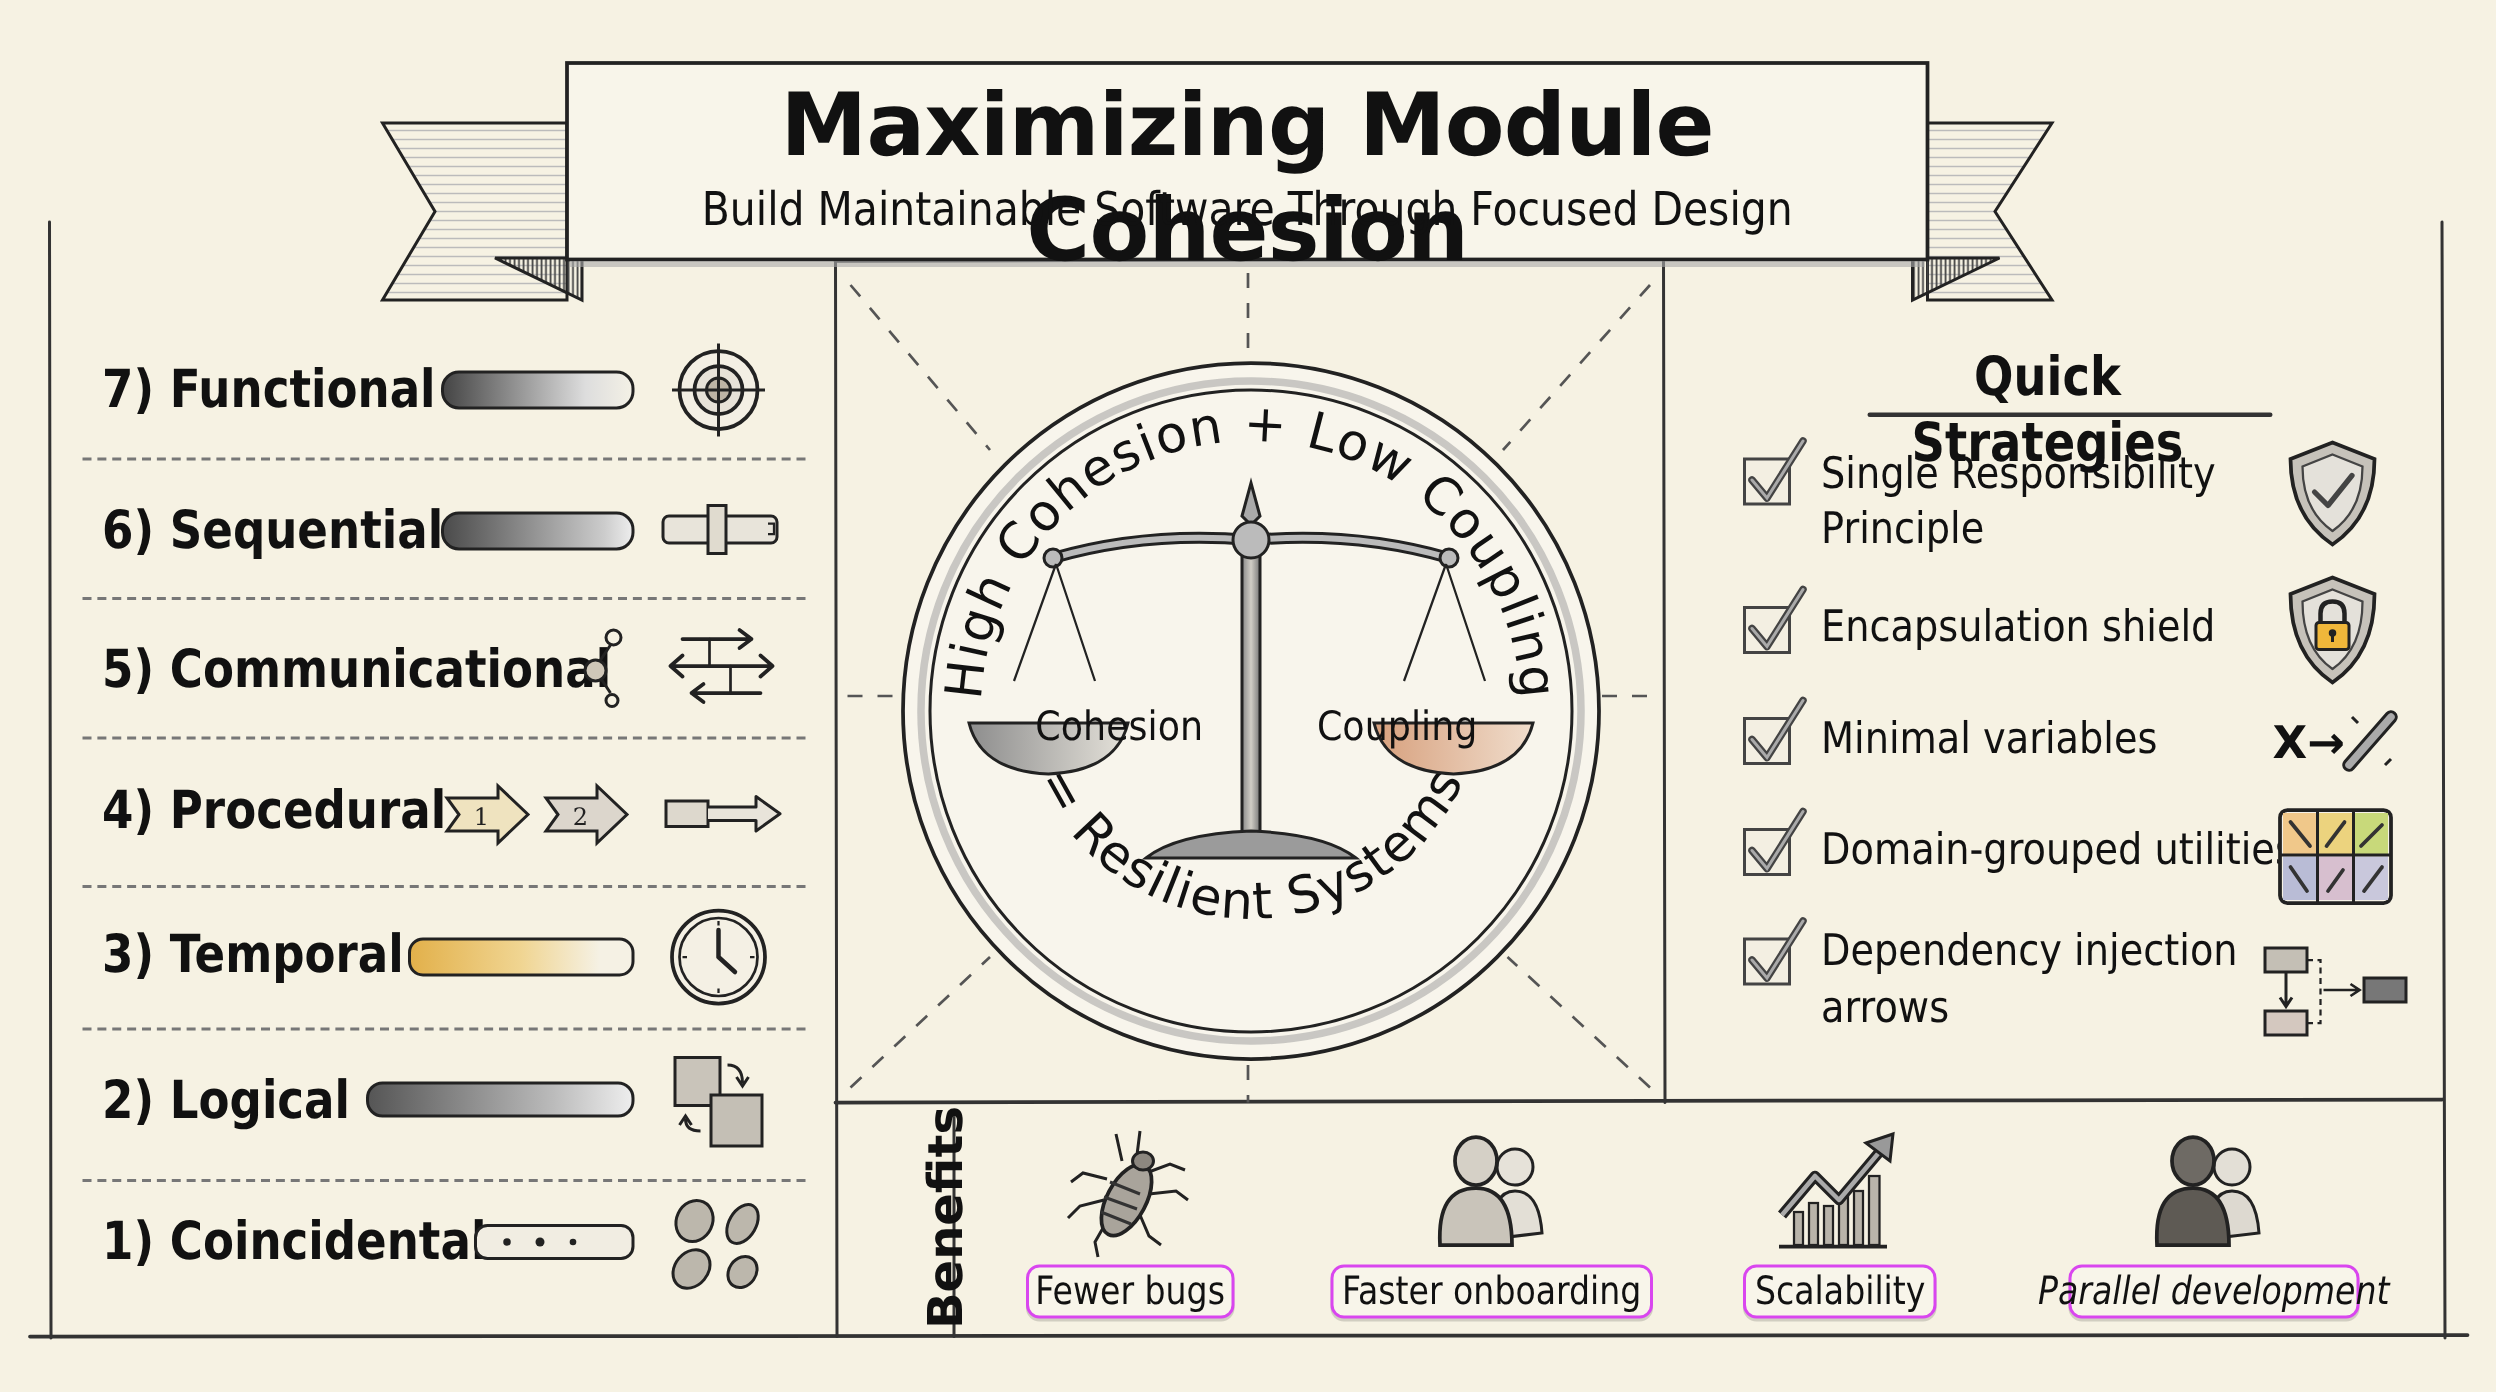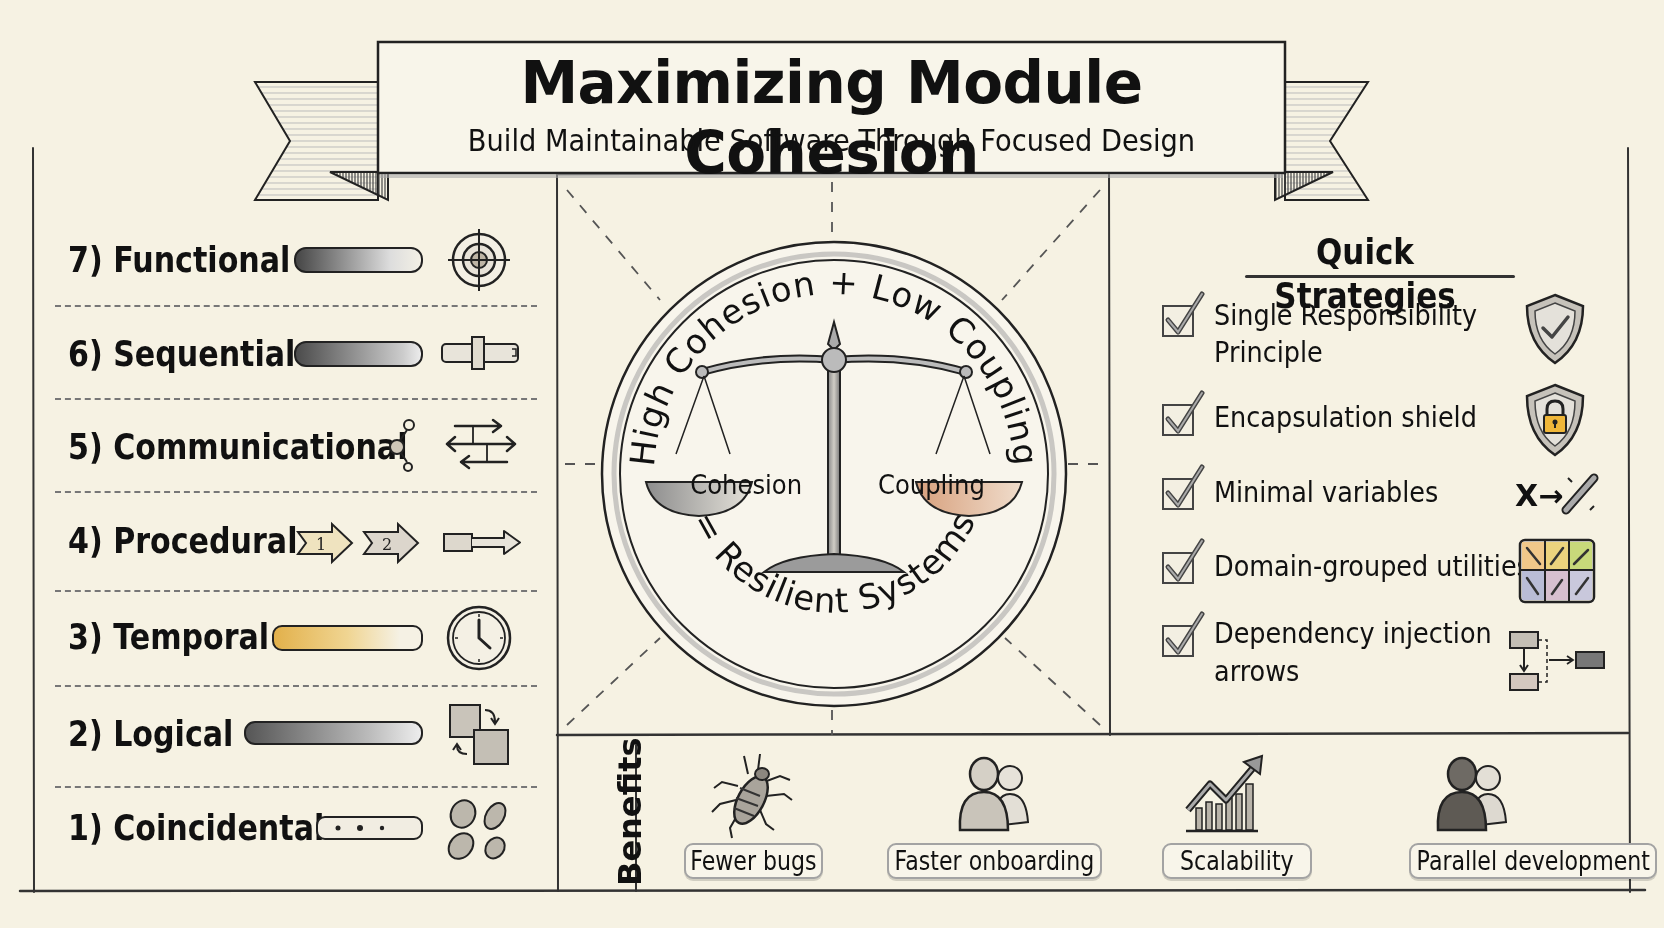--- a/index.html
+++ b/index.html
@@ -42,21 +42,21 @@
   .checkbox {
     position:absolute; width:32px; height:32px; border:2px solid #444;
     box-sizing:border-box; background:#f3efe2;
   }
   .benefits-label {
     position:absolute; left:560px; top:798px; width:140px; height:36px;
     transform:rotate(-90deg); transform-origin:center;
     font-size:32px; font-weight:bold; text-align:center; line-height:36px;
   }
   .pill {
-    position:absolute; top:843px; height:36px; border:2px solid #a3a3a3;
+    position:absolute; top:843px; height:36px; border:2px solid #d946ef;
     border-radius:9px; background:#f8f5ea; box-sizing:border-box;
     display:flex; align-items:center; justify-content:center;
     font-size:26px; white-space:nowrap;
     box-shadow:0 2px 0 rgba(0,0,0,0.15);
   }
   .pill span { display:inline-block; transform:scaleX(0.85); }
   .center-text { position:absolute; font-size:27px; line-height:30px; transform:scaleX(0.9); }
 </style>
 </head>
 <body>
@@ -437,26 +437,26 @@
         <rect x="32" y="50" width="6" height="26"></rect>
       <rect x="42" y="44" width="6" height="32"></rect>
         <rect x="52" y="40" width="6" height="36"></rect>
         <rect x="62" y="30" width="7" height="46"></rect>
     </g>
     <path d="M4 56 L26 30 L42 46 L74 8" fill="none" stroke="#222" stroke-width="7" stroke-linejoin="round"></path>
     <path d="M4 56 L26 30 L42 46 L74 8" fill="none" stroke="#aaa" stroke-width="3" stroke-linejoin="round"></path>
     <path d="M60 8 L78 2 L76 20 Z" fill="#999" stroke="#222" stroke-width="2"></path>
     <path d="M2 77 H74" stroke="#222" stroke-width="2.5"></path>
   </svg>
-  <div class="pill" style="left:1162px;width:150px;">
+  <div class="pill" style="left:1162px;width:129px;">
     <span>Scalability</span>
   </div>
 
   <svg width="80" height="76" style="left:1432px;top:756px;">
     <circle cx="56" cy="22" r="12" fill="#e3dfd6" stroke="#222" stroke-width="2"></circle>
     <path d="M40 70 Q40 38 56 38 Q72 38 74 66 Z" fill="#ddd9d0" stroke="#222" stroke-width="2"></path>
     <ellipse cx="30" cy="18" rx="14" ry="16" fill="#6e6a64" stroke="#222" stroke-width="2.5"></ellipse>
     <path d="M6 74 Q4 36 30 36 Q54 36 54 74 Z" fill="#5e5a54" stroke="#222" stroke-width="2.5"></path>
   </svg>
-  <div class="pill" style="left:1409px;width:248px;">
+  <div class="pill" style="left:1379px;width:194px;font-style:italic;">
     <span>Parallel development</span>
   </div>
 </div>
 
 </body></html>

